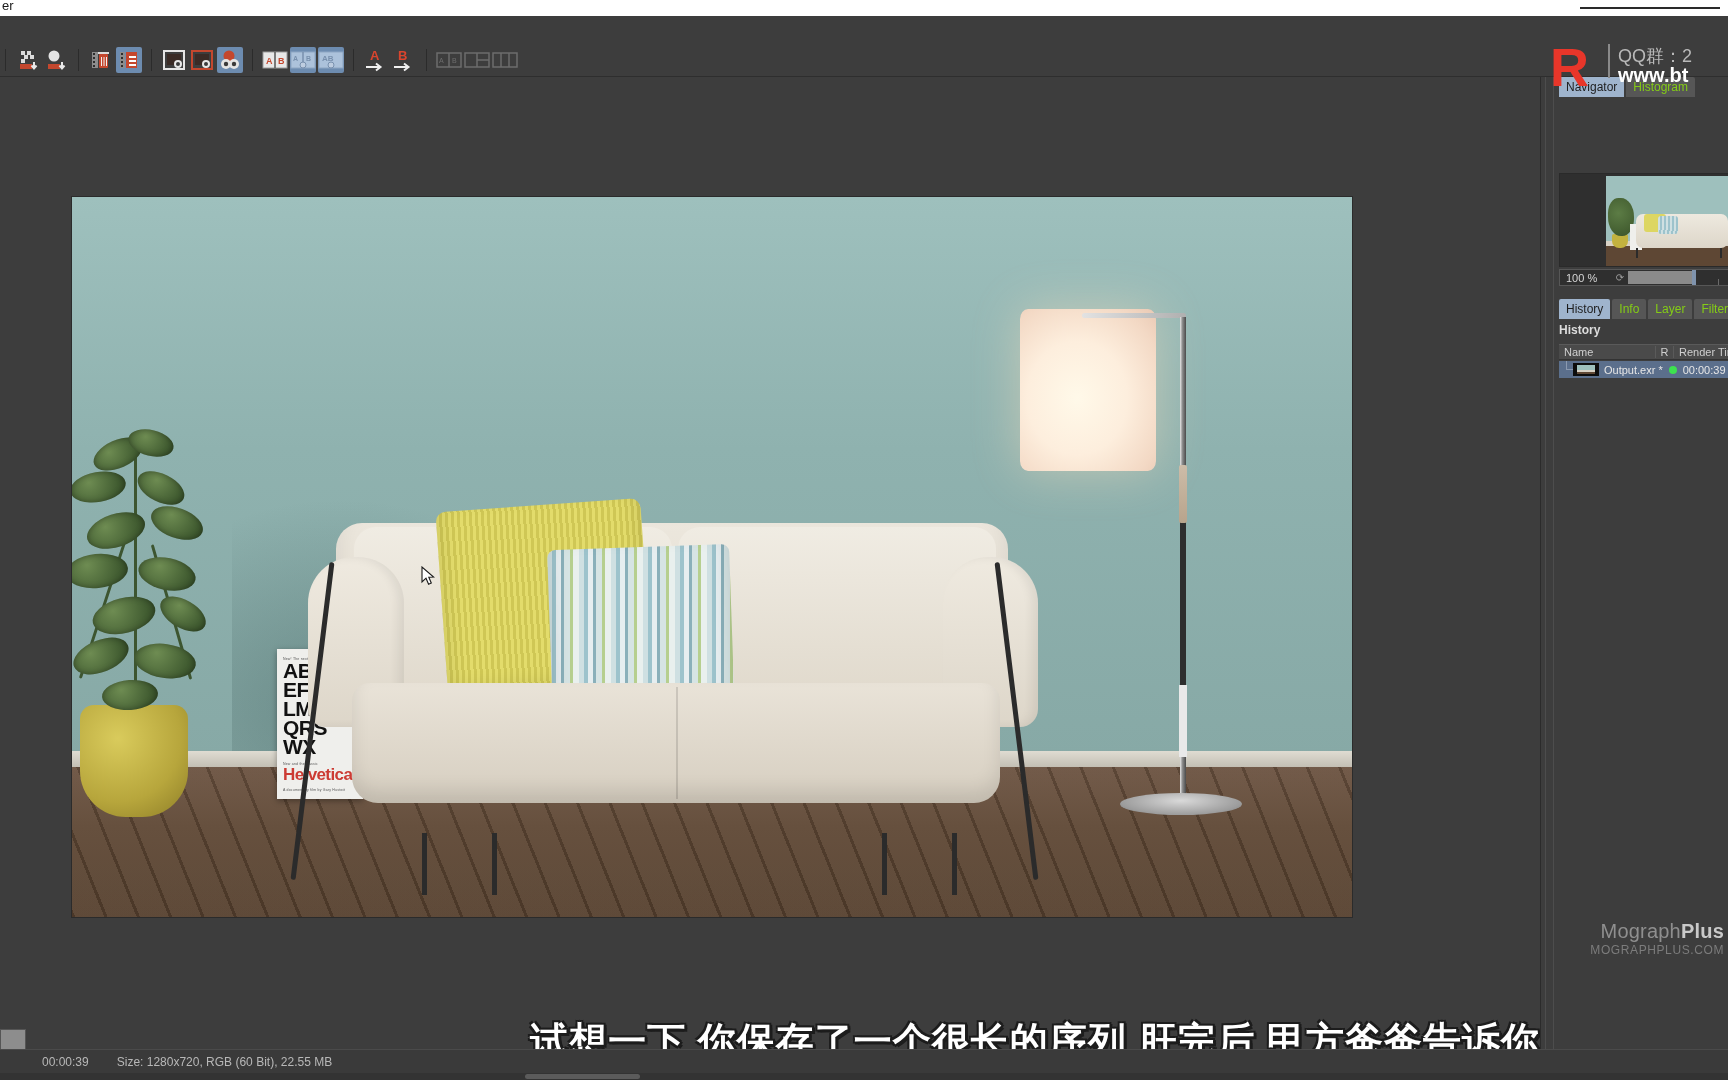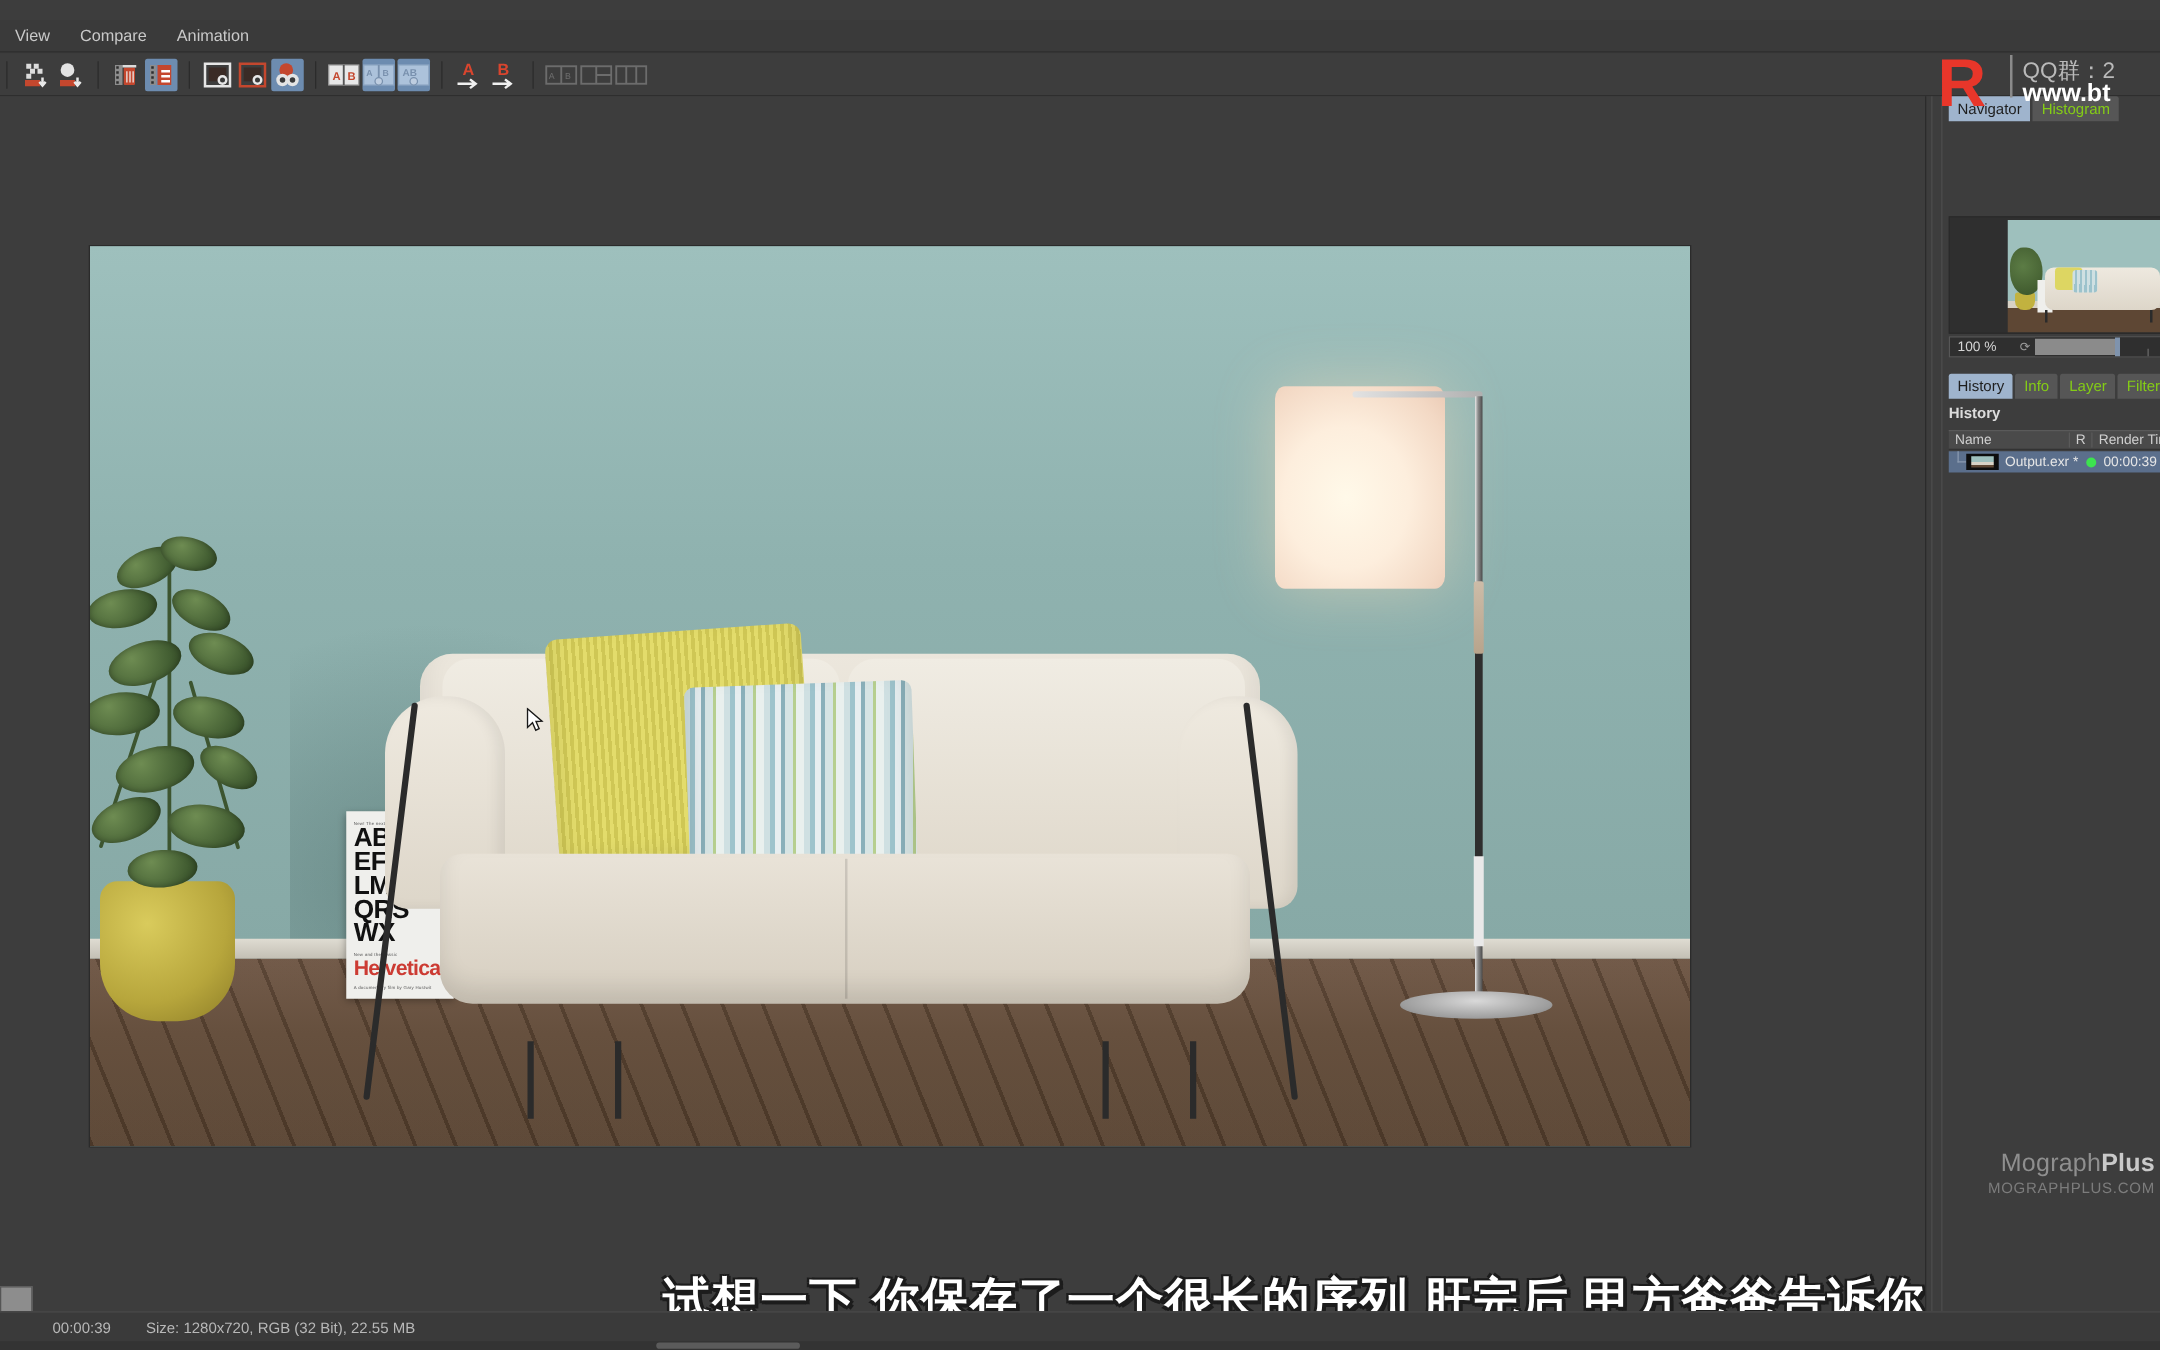--- a/index.html
+++ b/index.html
@@ -192,26 +192,25 @@
   .wm-mg { position:absolute; right:4px; bottom:92px; width:182px; text-align:right;margin-top:32px; }
   .wm-mg1 { font-size:20px; color:#8f8f8f; letter-spacing:.2px; white-space:nowrap; }
   .wm-mg1 b { color:#c9c9c9; }
   .wm-mg2 { font-size:12px; color:#7c7c7c; letter-spacing:.6px; white-space:nowrap; }
 </style>
 </head>
 <body>
 
 <div id="app">
 
-
-  <div class="menubar">
-    <div class="menu-item">View</div>
-    <div class="menu-item">Compare</div>
-    <div class="menu-item">Animation</div>
-  </div>
+  <div class="top-strip">
+    <div class="top-strip-label">er</div>
+    <div class="top-strip-line"></div>
+  </div>
+
 
   <div class="toolbar">
     <div class="tb-sep"></div>
 
     <div class="tb-group">
       <div class="tb-btn">
         <svg width="22" height="22" viewBox="0 0 22 22">
           <g fill="#dcdcdc">
               <rect x="4" y="2" width="4" height="4"></rect>
               <rect x="10" y="2" width="4" height="4"></rect>
@@ -521,20 +520,20 @@
   <div class="wm-qq">
     <div class="wm-R">R</div>
     <div class="wm-bar"></div>
     <div class="wm-qq-t1">QQ群：2</div>
     <div class="wm-qq-t2">www.bt</div>
   </div>
 
   <div class="statusbar">
     <div class="st" style="width:26px;"></div>
     <div class="st">00:00:39</div>
-    <div class="st">Size: 1280x720, RGB (32 Bit), 22.55 MB</div>
+    <div class="st">Size: 1280x720, RGB (60 Bit), 22.55 MB</div>
   </div>
 
   <div class="hscroll">
     <div class="thumb"></div>
   </div>
 
 </div>
 
 </body></html>

